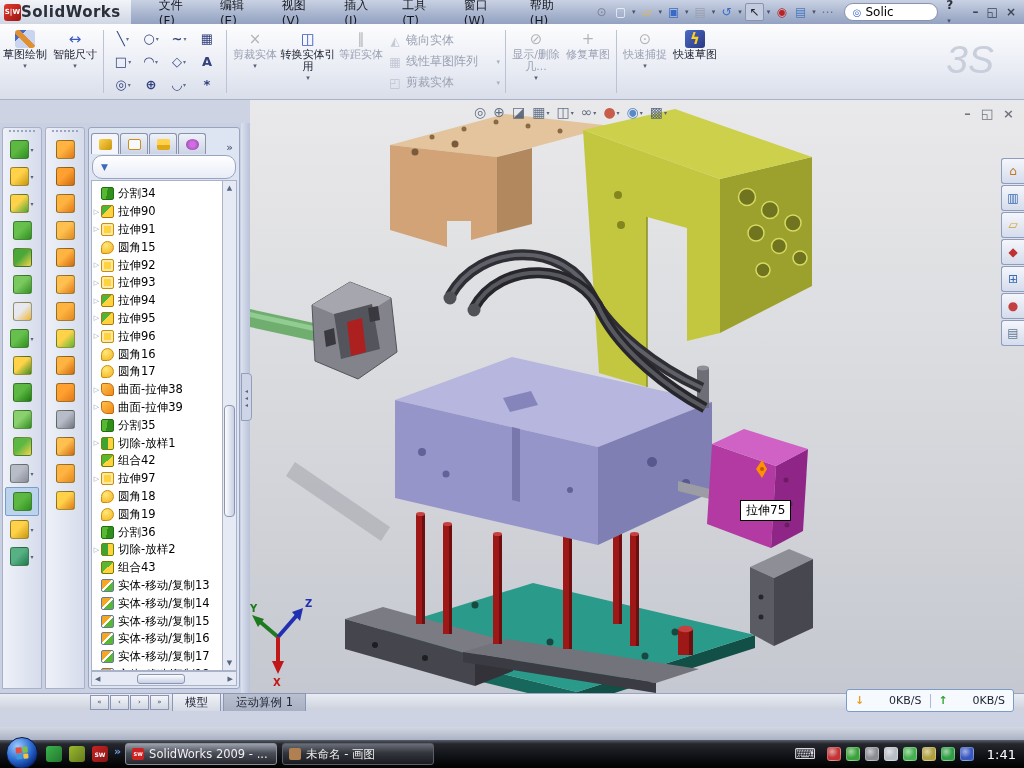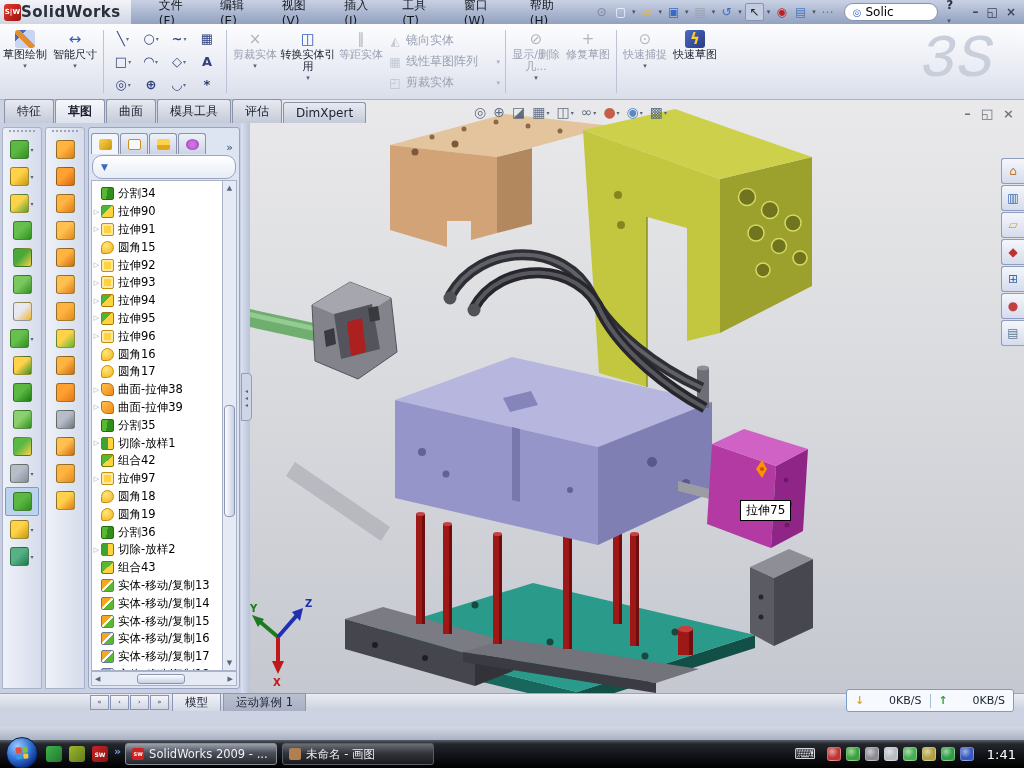--- a/index.html
+++ b/index.html
@@ -44,22 +44,22 @@
   .vsep{width:1px;background:#bcc3d6;margin:4px 3px;}
   .palette{display:grid;grid-template-columns:repeat(4,28px);grid-auto-rows:23px;
     align-content:center;margin:0 2px;}
   .pcell{display:flex;align-items:center;justify-content:center;gap:1px;cursor:default;}
   .pglyph{color:#33427e;font-size:13px;font-weight:bold;}
   .pcaret{font-size:6px;color:#667089;}
   .mgroup{display:flex;flex-direction:column;justify-content:center;margin:0 2px;width:112px;}
   .mrow{display:flex;align-items:center;height:21px;gap:4px;color:#9aa1b2;}
   .mrow .micon{width:14px;text-align:center;opacity:.5;font-size:12px;}
   .mrow .mcaret{margin-left:auto;font-size:7px;color:#aab0bf;}
-  .watermark{position:absolute;right:30px;top:6px;font-family:Liberation Mono, monospace;
-    font-style:italic;font-size:61px;color:#c9cedb;line-height:60px;pointer-events:none;}
+  .watermark{position:absolute;right:30px;top:6px;font-family:Liberation Sans, sans-serif;
+    font-style:italic;font-size:39px;color:#c9cedb;line-height:60px;pointer-events:none;}
   
   .tabrow{position:absolute;left:0;top:100px;width:392px;height:23px;display:flex;
     align-items:flex-end;gap:1px;padding-left:4px;z-index:6;}
   .tab{padding:3px 12px 3px;background:linear-gradient(180deg,#e7eaf1,#c4cad8);
     border:1px solid #8a93ab;border-bottom:none;border-radius:3px 3px 0 0;color:#1c2030;}
   .tab.active{background:linear-gradient(180deg,#f6f7fa,#dde2ec);font-weight:bold;}
   
   .main{position:absolute;left:0;top:100px;width:1024px;height:593px;}
   .viewport{position:absolute;left:250px;top:0;width:774px;height:593px;
     background:linear-gradient(180deg,#e9e9eb 0%,#dcdde0 40%,#c5c8d0 100%);}
@@ -344,28 +344,20 @@
       <span class="blabel">快速捕捉</span>
       <span class="bcaret">▾</span>
     </div>
     <div class="bigbtn">
       <span class="bicon" style="background:linear-gradient(135deg,#4a6ac8,#2a3a80);border-radius:3px;color:#ffd020;font-weight:bold;">ϟ</span>
       <span class="blabel">快速草图</span>
     </div>
     <div class="watermark">3S</div>
   </div>
 
-  <div class="tabrow" id="cmtabs">
-      <div class="tab">特征</div>
-      <div class="tab active">草图</div>
-      <div class="tab">曲面</div>
-      <div class="tab">模具工具</div>
-      <div class="tab">评估</div>
-      <div class="tab">DimXpert</div>
-    </div>
 
   <div class="main">
 
     <div class="viewport">
       <svg class="model" width="774" height="593" viewBox="0 0 774 593">
 
         <polygon points="45,362 140,427 131,441 36,376" fill="#aaaab2" opacity="0.65"></polygon>
 
         <g>
           <polygon points="105,538 327,592 327,605 105,551" fill="#17675c"></polygon>

